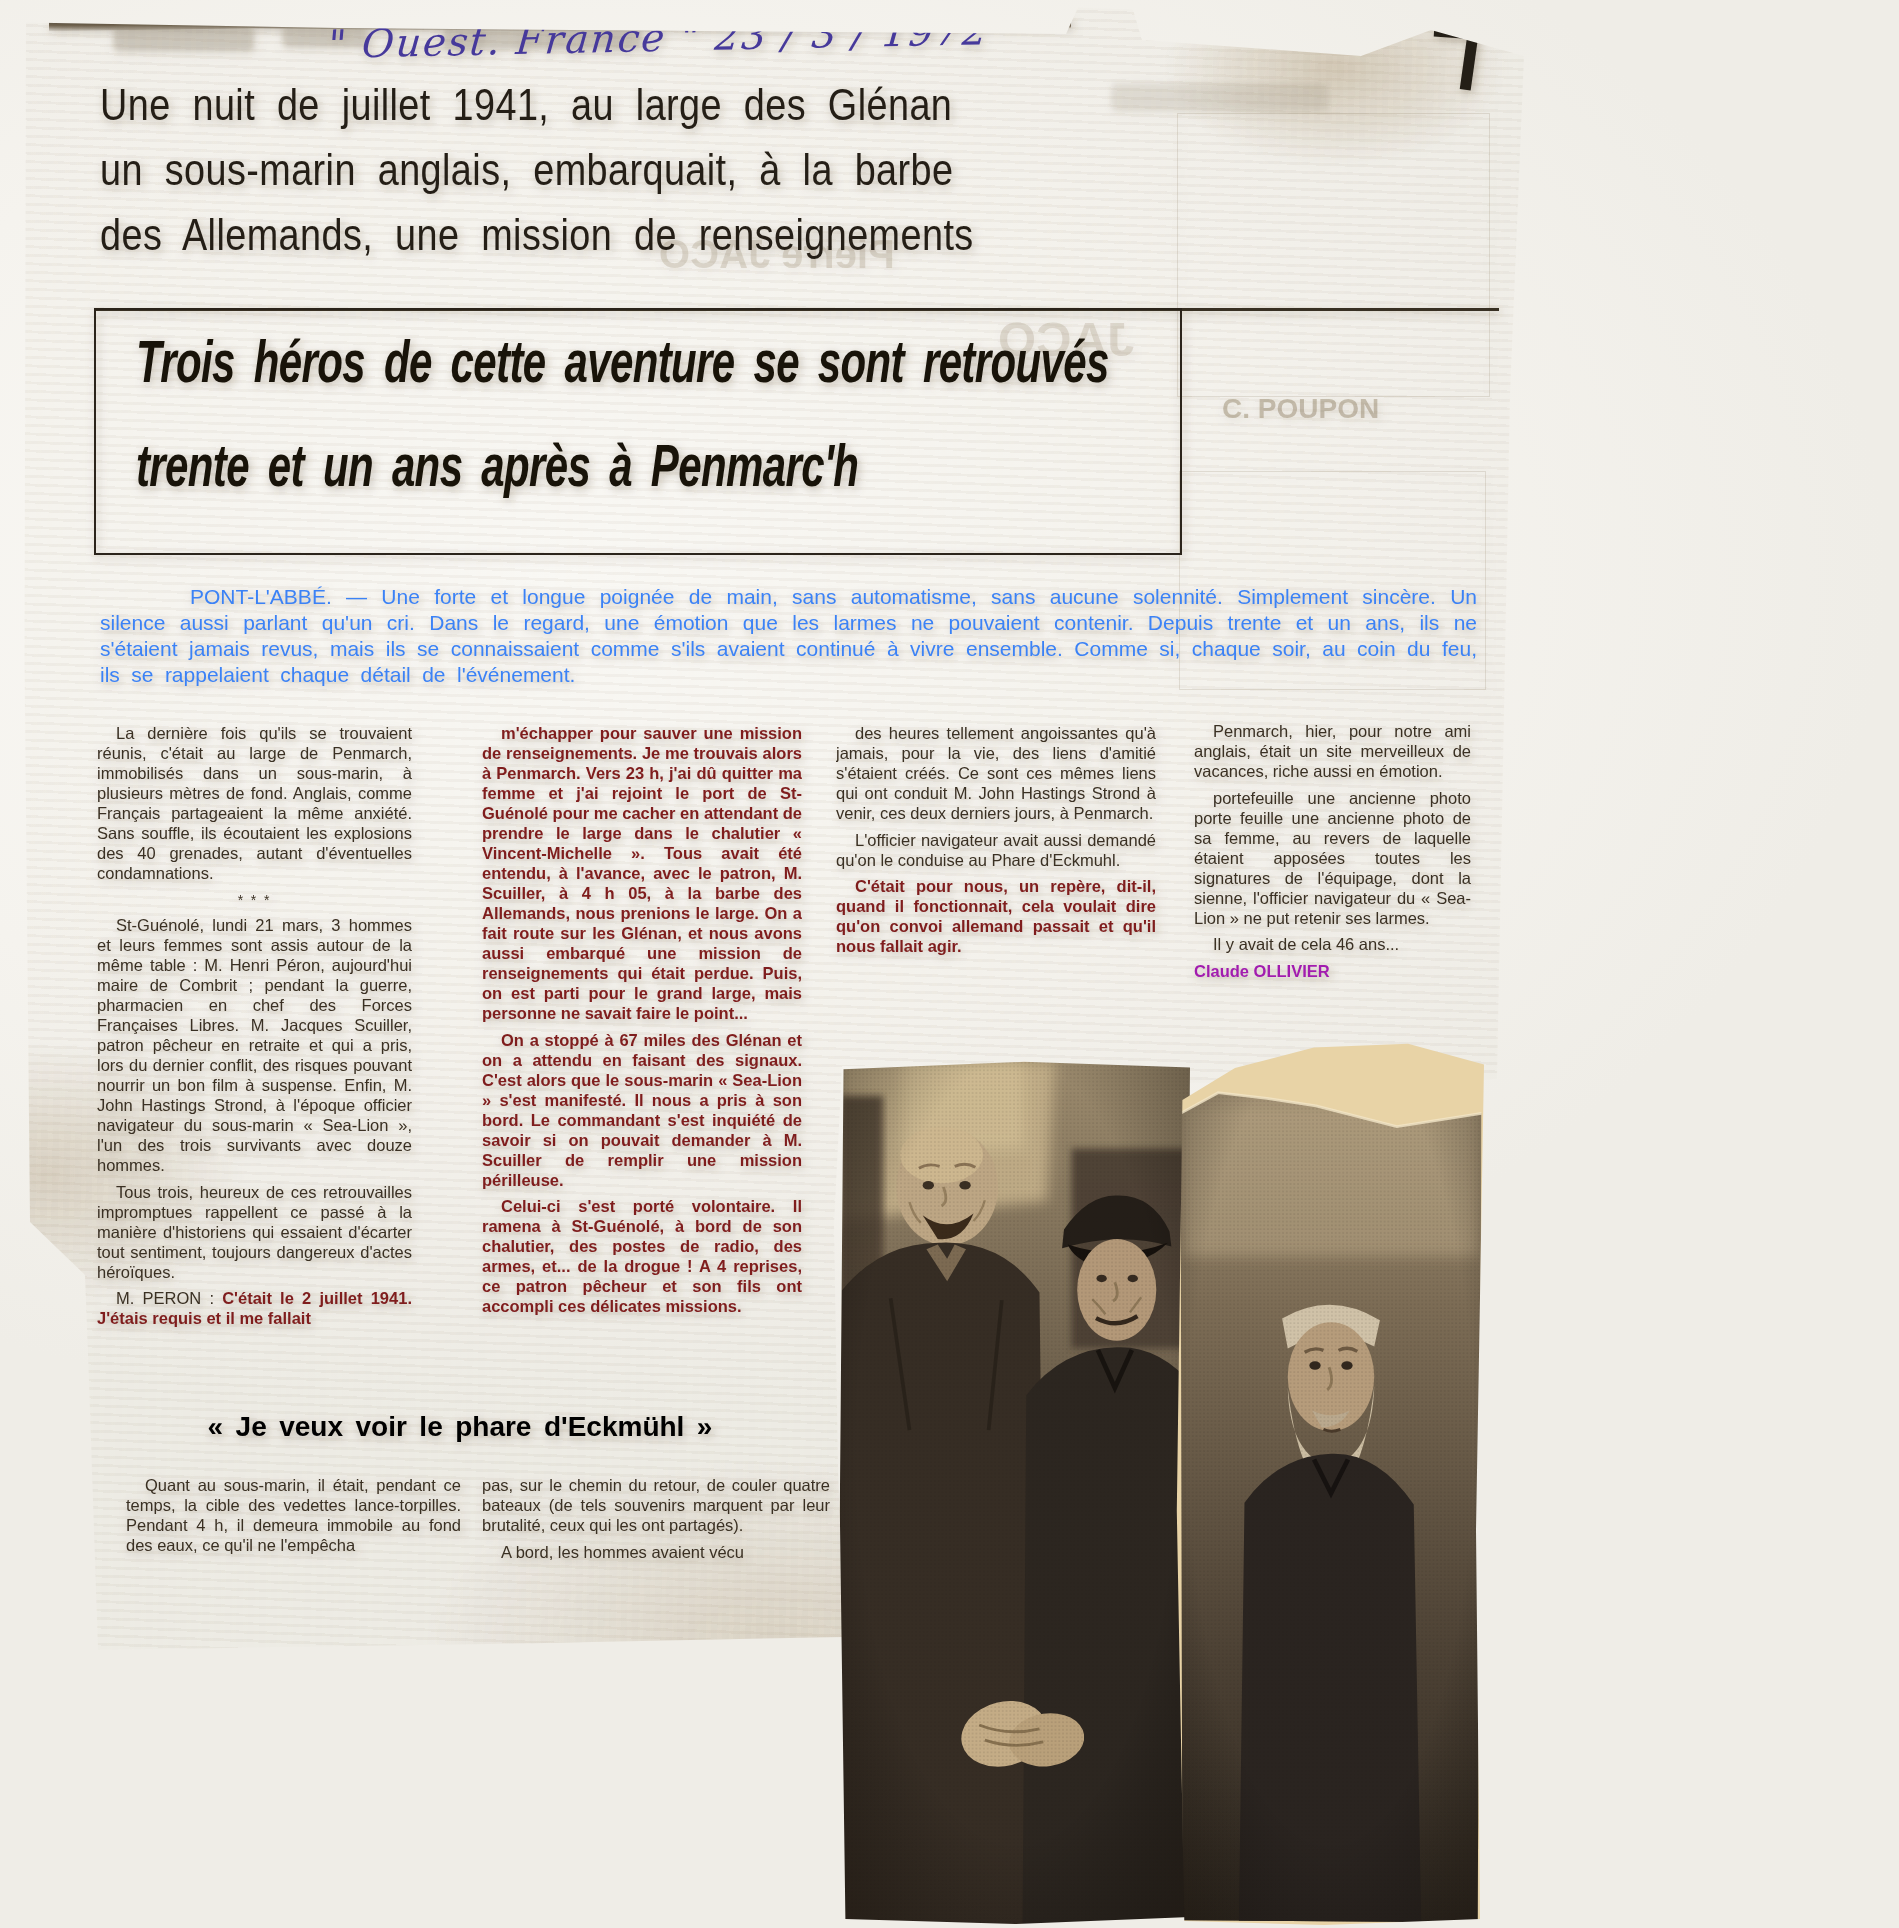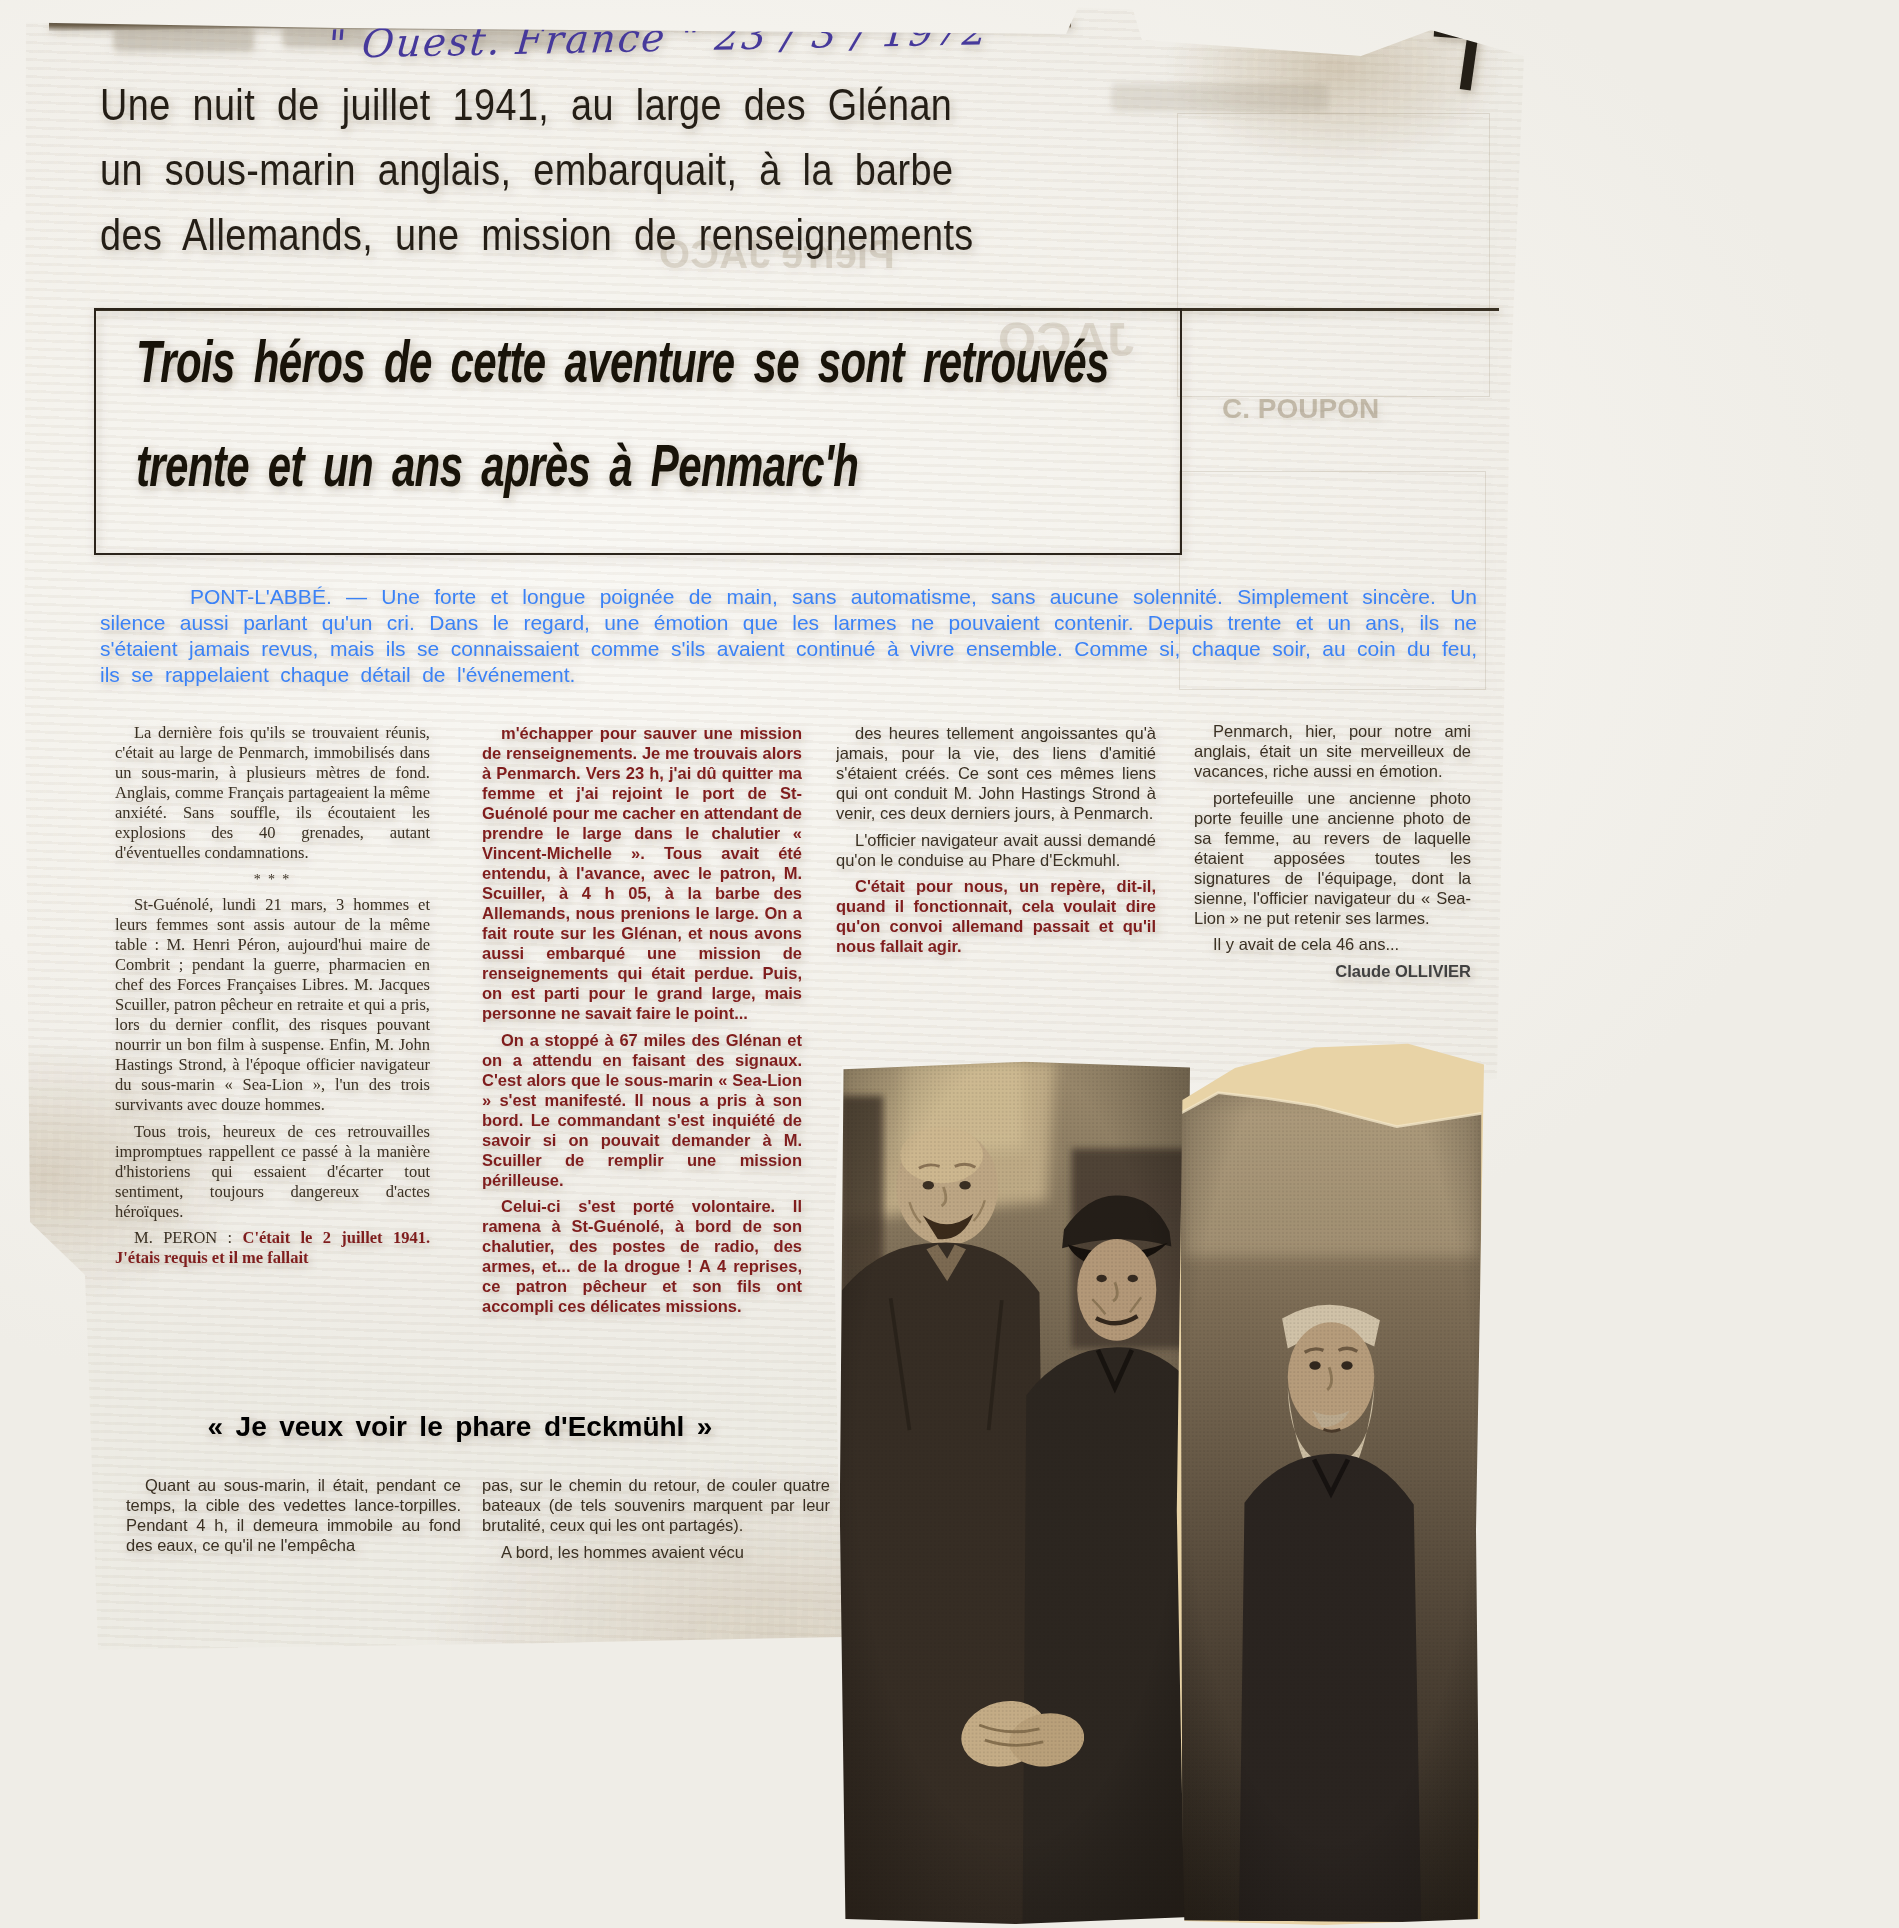--- a/index.html
+++ b/index.html
@@ -59,25 +59,25 @@
     white-space:nowrap;transform:scaleX(.70);transform-origin:left center;
     letter-spacing:-0.9px;word-spacing:11.3px;}
   
   #lead{position:absolute;left:100px;top:584px;width:1377px;color:#3b82f6;
     font-size:21px;line-height:26px;text-align:justify;text-indent:90px;word-spacing:5.6px;}
   
   .col{position:absolute;color:#3a3023;font-size:16.5px;line-height:20px;text-align:justify;overflow:hidden;}
   .col p{margin:0 0 6.6px 0;text-indent:19px;}
   .bold, .col.boldcol p{font-weight:bold;color:#7f1d1d;}
   .sep{text-align:center;text-indent:0 !important;letter-spacing:1.9px;font-size:14px;margin:1.9px 0 5.6px 0 !important;}
-  #col1{left:115px;top:723px;width:315px;height:665px;font-family:Liberation Serif, serif;}
+  #col1{left:97px;top:723px;width:315px;height:665px;}
   #col2{left:482px;top:723px;width:320px;height:665px;}
   #col3{left:836px;top:723px;width:320px;height:325px;}
   #col4{left:1194px;top:721px;width:277px;height:347px;}
-  .byline{text-align:right;font-weight:bold;color:#404040;text-indent:0 !important;}
+  .byline{font-weight:bold;color:#a21caf;text-indent:0 !important;}
   
   #subhead{position:absolute;left:168px;top:1411px;width:584px;text-align:center;
     font-size:28px;font-weight:bold;color:#000000;white-space:nowrap;word-spacing:4.7px;}
   
   #bcolL{left:126px;top:1475px;width:335px;height:111px;}
   #bcolR{left:482px;top:1475px;width:348px;height:111px;}
   
   #paperB{
     left:836px;top:1058px;width:358px;height:870px;background:#e7d2a4;
     clip-path:polygon(7.5px 11.3px,188px 3.8px,354px 9.4px,350px 443px,354px 859px,179px 866px,9.4px 861px,3.8px 452px);

